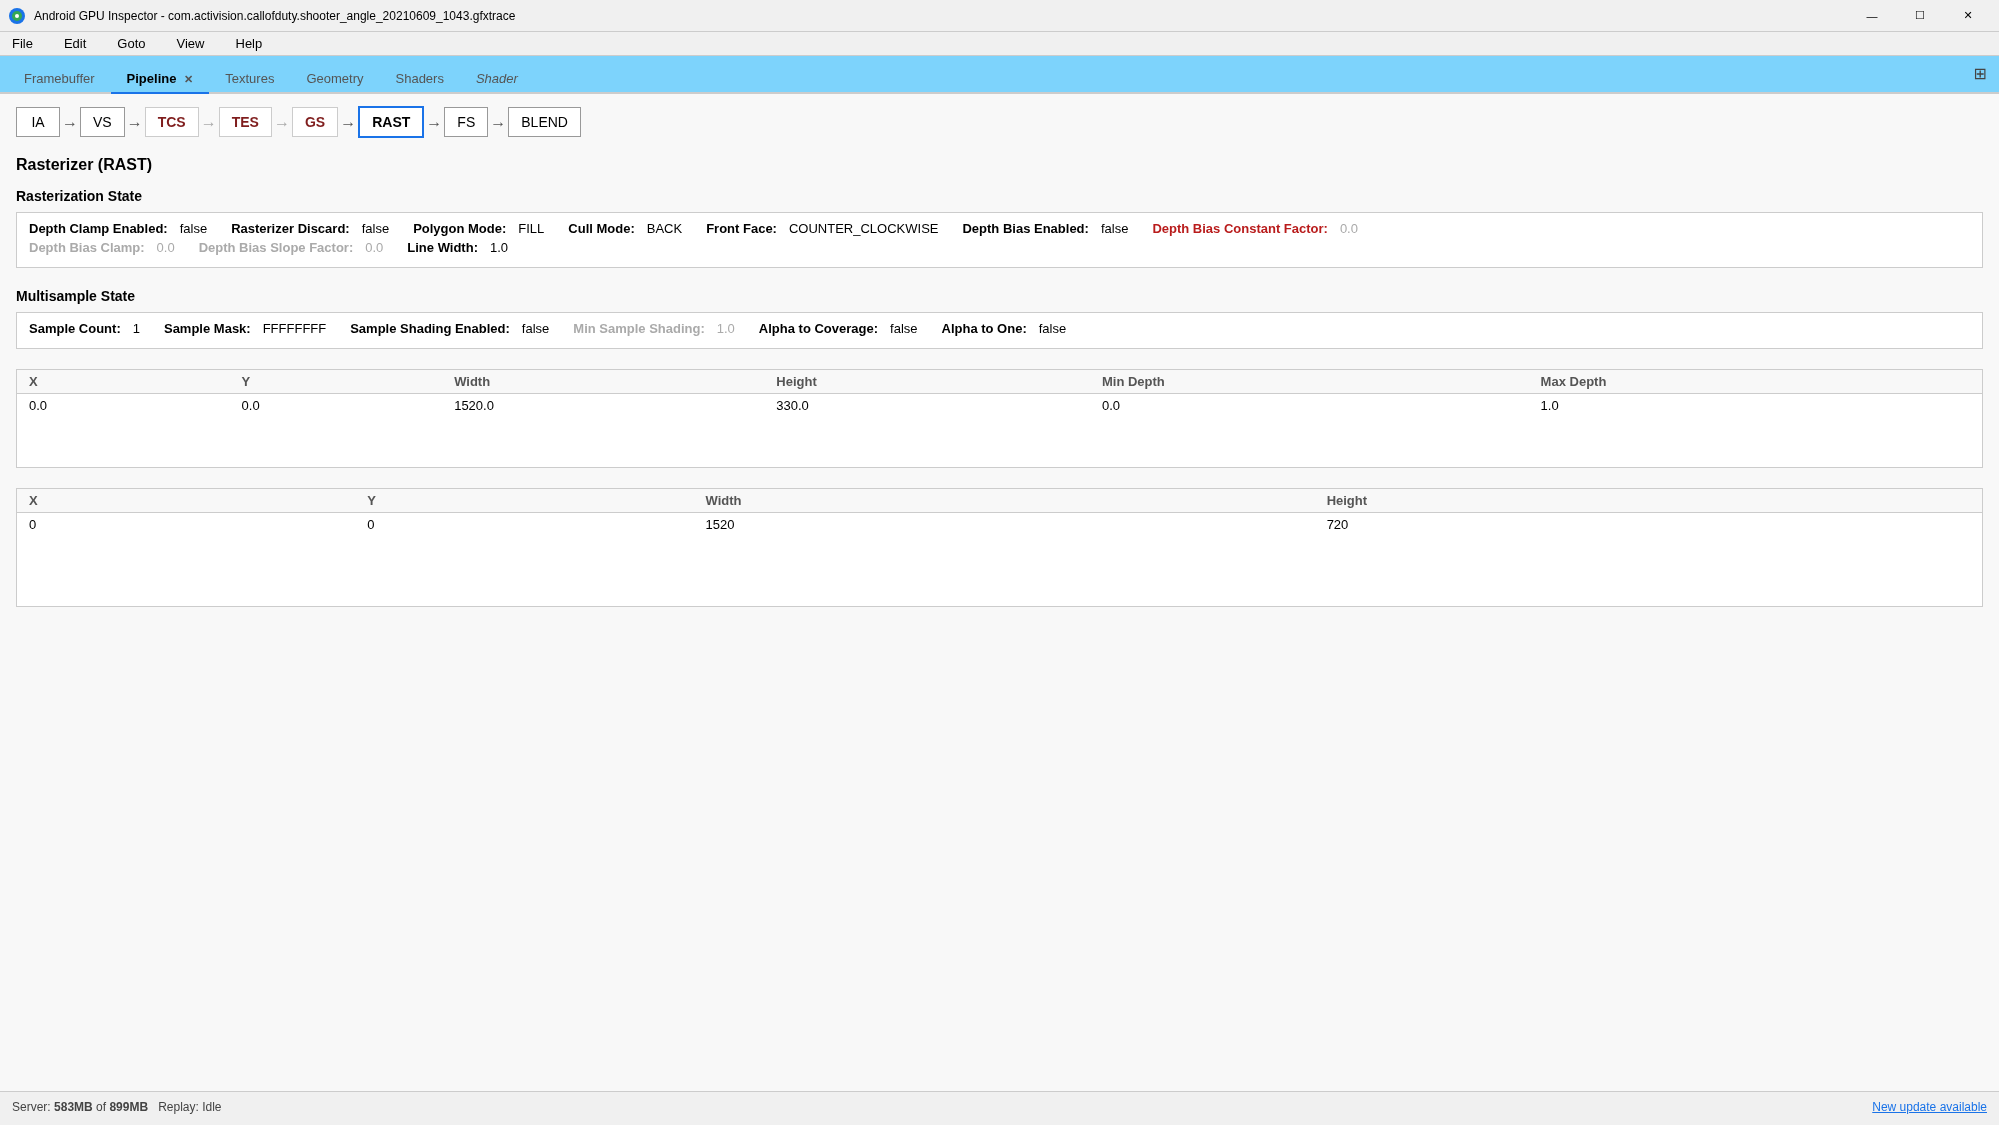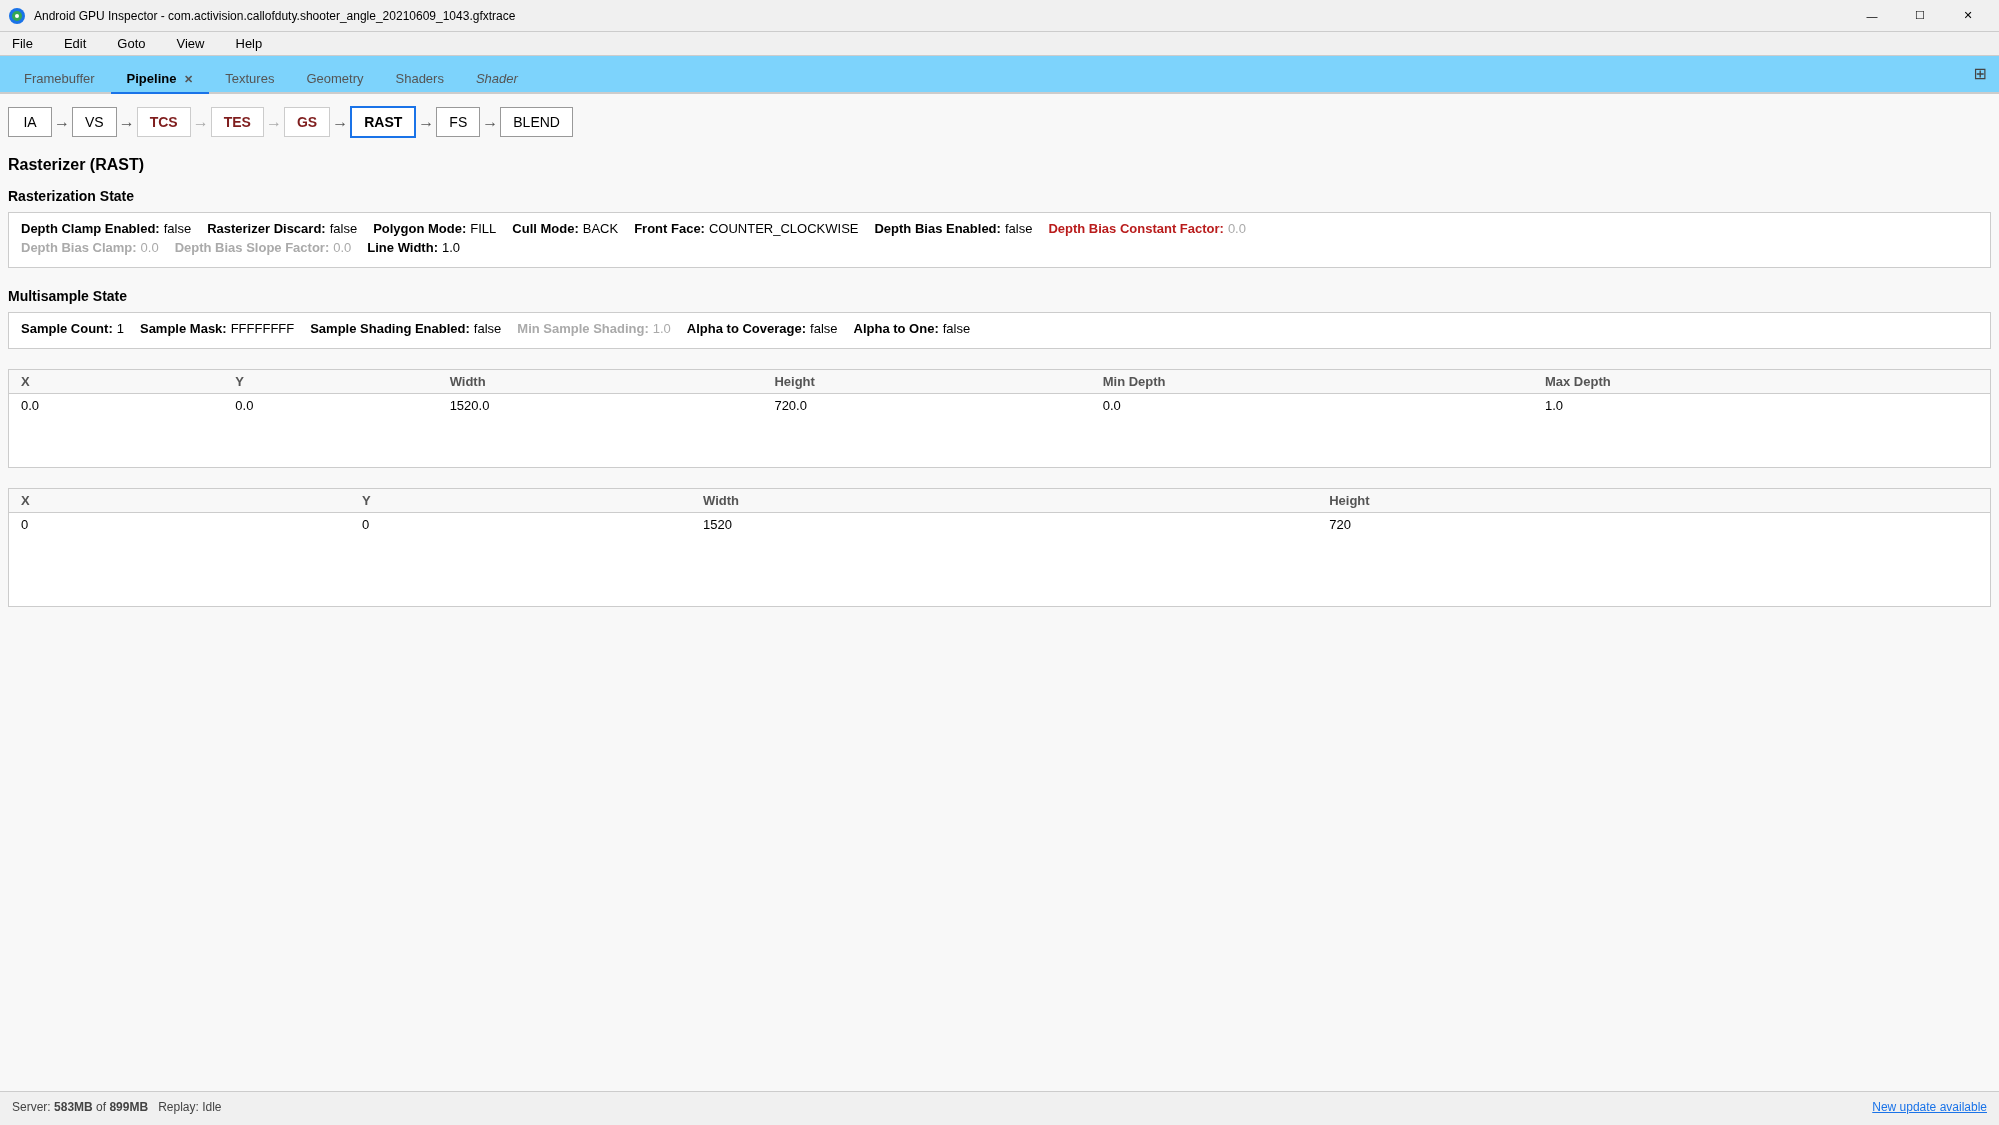--- a/index.html
+++ b/index.html
@@ -92,21 +92,21 @@
     .expand-icon {
       position: absolute;
       right: 12px;
       top: 8px;
       font-size: 16px;
       cursor: pointer;
       color: #444;
     }
     .main-content {
       background: #f8f8f8;
-      padding: 12px 8px;
+      padding: 12px 16px;
       height: calc(1125px - 32px - 24px - 38px - 30px);
       overflow-y: auto;
     }
     .pipeline-stages {
       display: flex;
       align-items: center;
       gap: 0;
       margin-bottom: 18px;
       flex-wrap: nowrap;
     }
@@ -149,21 +149,21 @@
     .info-grid {
       border: 1px solid #ccc;
       background: #fff;
       padding: 8px 12px;
       margin-bottom: 20px;
     }
     .info-row {
       display: flex;
       align-items: center;
       flex-wrap: wrap;
-      gap: 4px;
+      gap: 12px;
       margin-bottom: 4px;
     }
     .info-label {
       font-weight: bold;
       font-size: 13px;
       white-space: nowrap;
     }
     .info-value {
       font-size: 13px;
       color: #000;
@@ -350,21 +350,21 @@
           <th>Height</th>
           <th>Min Depth</th>
           <th>Max Depth</th>
         </tr>
       </thead>
       <tbody>
         <tr>
           <td>0.0</td>
           <td>0.0</td>
           <td>1520.0</td>
-          <td>720.0</td>
+          <td>330.0</td>
           <td>0.0</td>
           <td>1.0</td>
         </tr>
         <tr>
             <td colspan="6" style="height:50px;"></td>
           </tr>
       </tbody>
     </table>
   </div>
 

